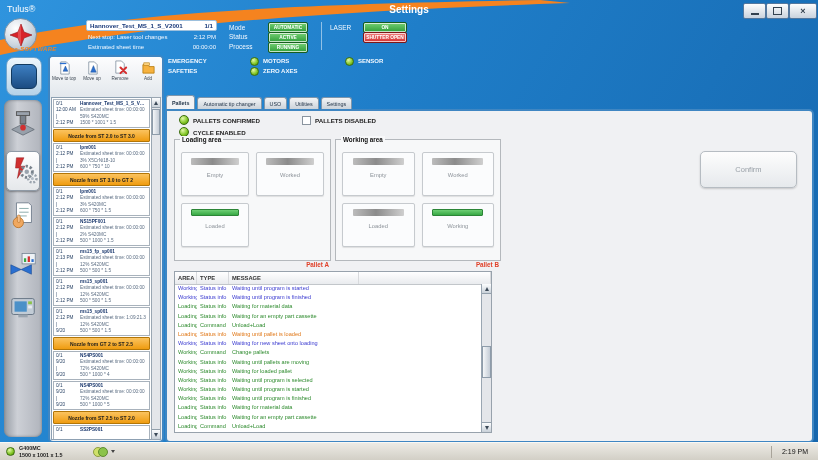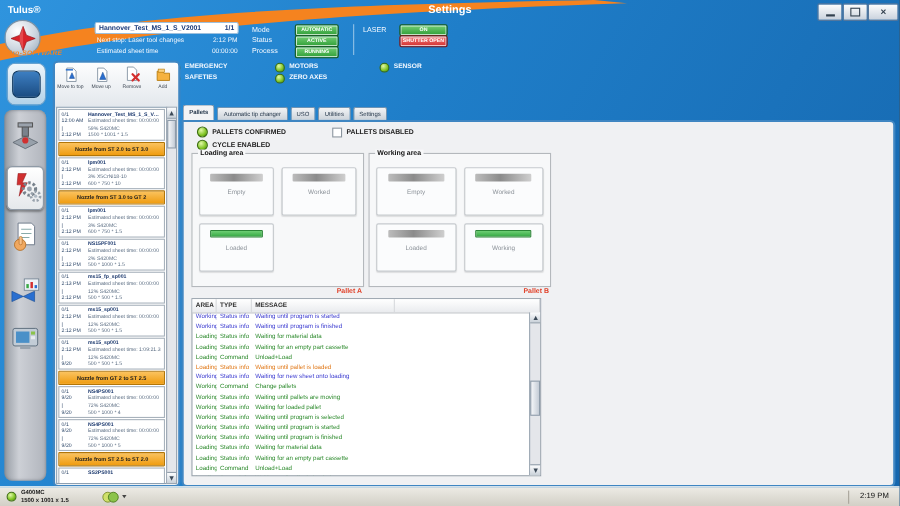--- a/index.html
+++ b/index.html
@@ -2,21 +2,21 @@
 <html><head>
 <meta charset="utf-8">
 <style>
   html,body{margin:0;padding:0;background:#444;}
   .window{position:relative;width:818px;height:460px;overflow:hidden;
     font-family:"Liberation Sans",sans-serif;
     background:linear-gradient(120deg,#2f94de 0%,#1f7ec9 40%,#1566ad 100%);}
   .abs{position:absolute;}
 
   
-  .tb-app{left:7px;top:4px;font-size:9px;font-weight:bold;color:#fff;}
+  .tb-app{left:7px;top:4px;font-size:9px;font-weight:normal;color:#fff;}
   .tb-title{left:0;right:0;top:4px;text-align:center;font-size:10px;font-weight:bold;color:#fff;}
   .winbtn{top:3px;height:14px;background:linear-gradient(#fdfdfd,#c9d2dd);border:1px solid #53779e;
     border-radius:2px;display:flex;align-items:center;justify-content:center;cursor:default;}
   .winbtn .bar{width:8px;height:2px;background:#33414f;margin-top:6px;}
   .winbtn .box{width:7px;height:6px;border:1.5px solid #33414f;}
   .winbtn .x{font-size:9px;font-weight:bold;color:#33414f;line-height:1;}
 
   
   .swoosh{left:0;top:0;pointer-events:none;}
   .logo{left:4px;top:18px;width:31px;height:31px;border-radius:50%;
@@ -496,20 +496,21 @@
           </div>
           <div class="card">
             <div class="cbar green"></div>
             <div class="clabel">Working</div>
           </div>
         </div>
     </div>
     <div class="pallet-label" style="left:7px;top:150px;width:155px;">Pallet A</div>
     <div class="pallet-label" style="left:168px;top:150px;width:164px;">Pallet B</div>
 
+    <div class="confirm">Confirm</div>
 
     <div class="mtable">
       <div class="mhead">
         <span class="hc col-area">AREA</span>
         <span class="hc col-type">TYPE</span>
         <span class="hc col-msg">MESSAGE</span>
         <span class="hc col-fill"></span>
       </div>
       <div class="mrows">
           <div class="mrow c-blue">

